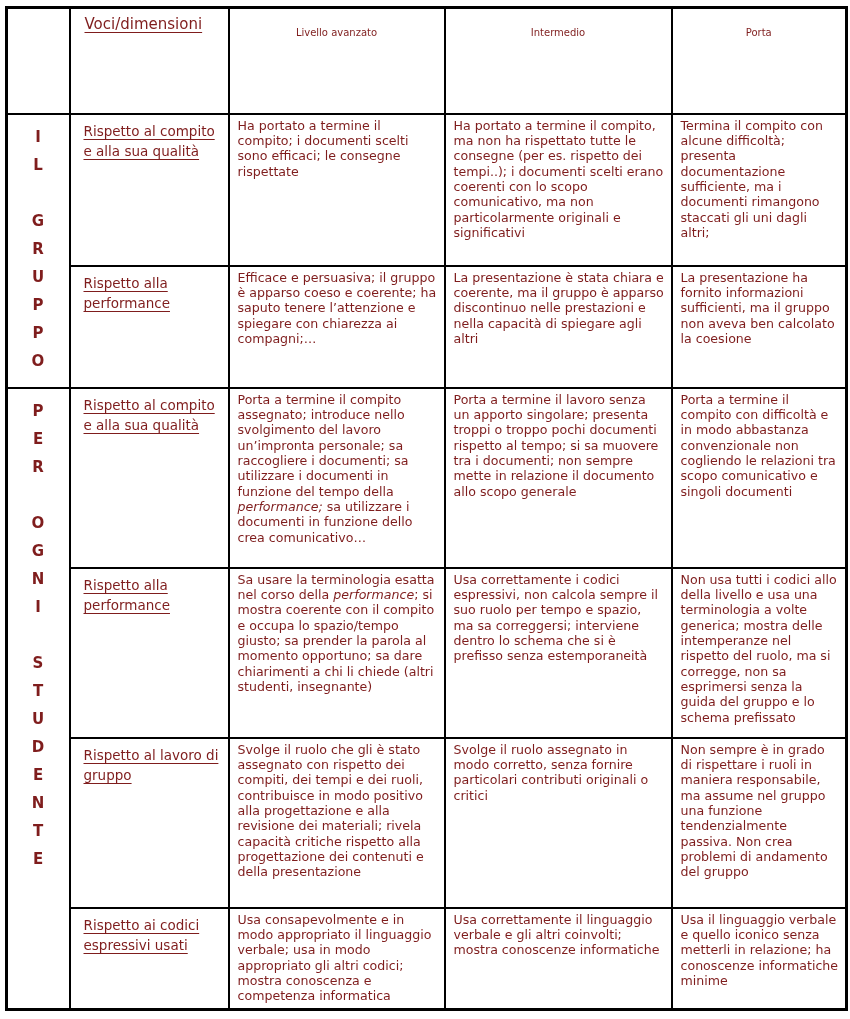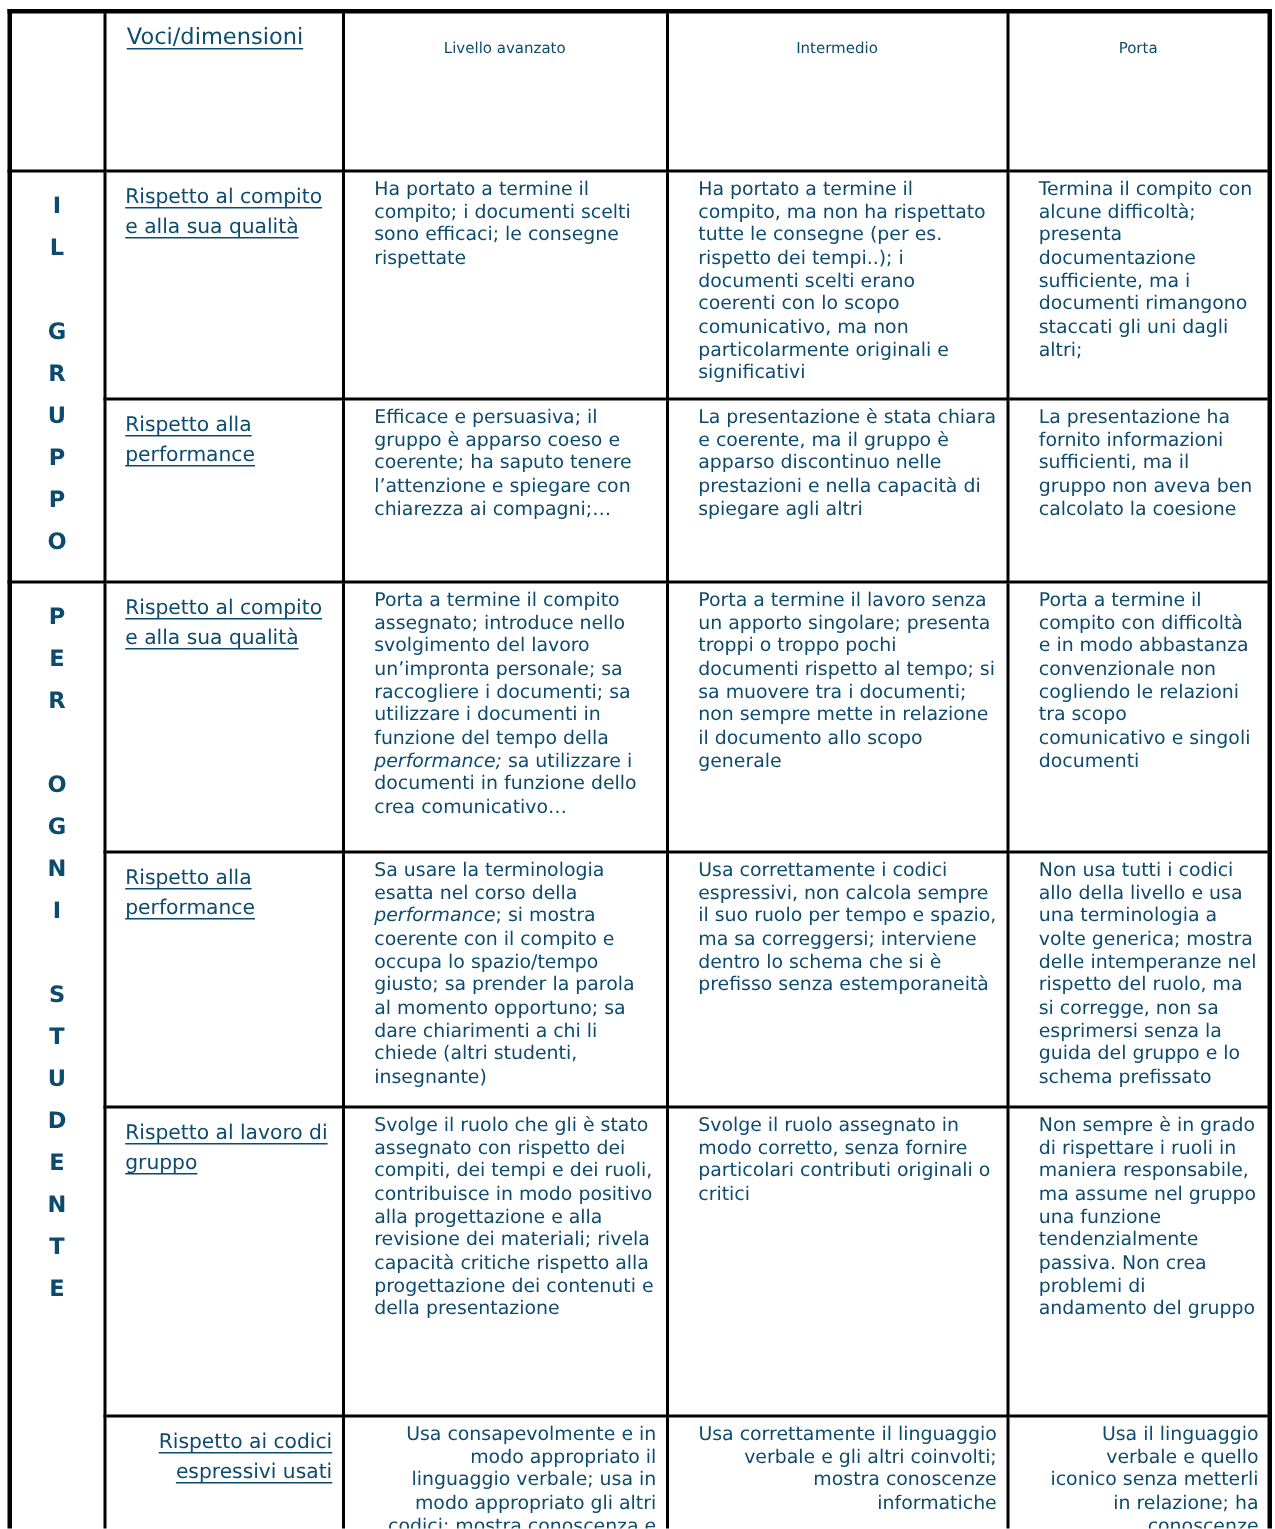--- a/index.html
+++ b/index.html
@@ -6,21 +6,21 @@
     margin: 0;
     padding: 0;
     background: #ffffff;
   }
   .page {
     width: 850px;
     height: 1019px;
     background: #ffffff;
     position: relative;
     font-family: "DejaVu Sans", "Liberation Sans", sans-serif;
-    color: #0c4a6e;
+    color: #7f1d1d;
   }
   table.rubric {
     position: absolute;
     left: 5px;
     top: 6px;
     width: 840px;
     border-collapse: collapse;
     table-layout: fixed;
     border: 3px solid #000000;
   }
@@ -61,21 +61,21 @@
   td.dim-cell {
     font-size: 13.5px;
     line-height: 1.5;
     padding: 6px 6px 0 13px;
     text-decoration: underline;
     text-underline-offset: 3px;
   }
   td.body-cell {
     font-size: 12.6px;
     line-height: 1.22;
-    padding: 3px 6px 2px 20px;
+    padding: 3px 6px 2px 8px;
   }
   td.body-cell em {
     font-style: italic;
     margin-top: 34px;
   }
 </style>
 </head>
 <body>
 
 <div class="page">
@@ -144,28 +144,28 @@
       <td class="body-cell">Porta a termine il compito con difficoltà e in modo abbastanza convenzionale non cogliendo le relazioni tra scopo comunicativo e singoli documenti</td>
     </tr>
 
     <tr style="height:170px;">
       <td class="dim-cell">Rispetto alla performance</td>
       <td class="body-cell"><span>Sa usare la terminologia esatta nel corso della </span><em>performance</em><span>; si mostra coerente con il compito e occupa lo spazio/tempo giusto; sa prender la parola al momento opportuno; sa dare chiarimenti a chi li chiede (altri studenti, insegnante)</span></td>
       <td class="body-cell">Usa correttamente i codici espressivi, non calcola sempre il suo ruolo per tempo e spazio, ma sa correggersi; interviene dentro lo schema che si è prefisso senza estemporaneità</td>
       <td class="body-cell">Non usa tutti i codici allo della livello e usa una terminologia a volte generica; mostra delle intemperanze nel rispetto del ruolo, ma si corregge, non sa esprimersi senza la guida del gruppo e lo schema prefissato</td>
     </tr>
 
-    <tr style="height:206px;">
+    <tr style="height:170px;">
       <td class="dim-cell">Rispetto al lavoro di gruppo</td>
       <td class="body-cell">Svolge il ruolo che gli è stato assegnato con rispetto dei compiti, dei tempi e dei ruoli, contribuisce in modo positivo alla progettazione e alla revisione dei materiali; rivela capacità critiche rispetto alla progettazione dei contenuti e della presentazione</td>
       <td class="body-cell">Svolge il ruolo assegnato in modo corretto, senza fornire particolari contributi originali o critici</td>
       <td class="body-cell">Non sempre è in grado di rispettare i ruoli in maniera responsabile, ma assume nel gruppo una funzione tendenzialmente passiva. Non crea problemi di andamento del gruppo</td>
     </tr>
 
-    <tr style="height:102px;text-align:right;">
+    <tr style="height:102px;">
       <td class="dim-cell">Rispetto ai codici espressivi usati</td>
       <td class="body-cell">Usa consapevolmente e in modo appropriato il linguaggio verbale; usa in modo appropriato gli altri codici; mostra conoscenza e competenza informatica</td>
       <td class="body-cell">Usa correttamente il linguaggio verbale e gli altri coinvolti; mostra conoscenze informatiche</td>
       <td class="body-cell">Usa il linguaggio verbale e quello iconico senza metterli in relazione; ha conoscenze informatiche minime</td>
     </tr>
   </tbody>
     </table>
 </div>
 
 </body></html>

